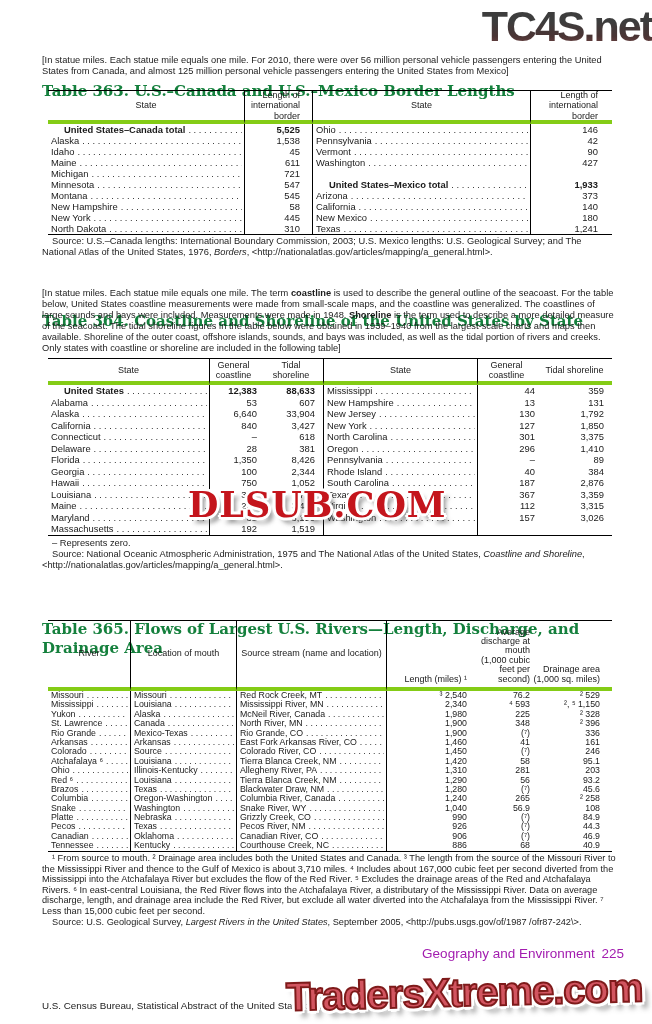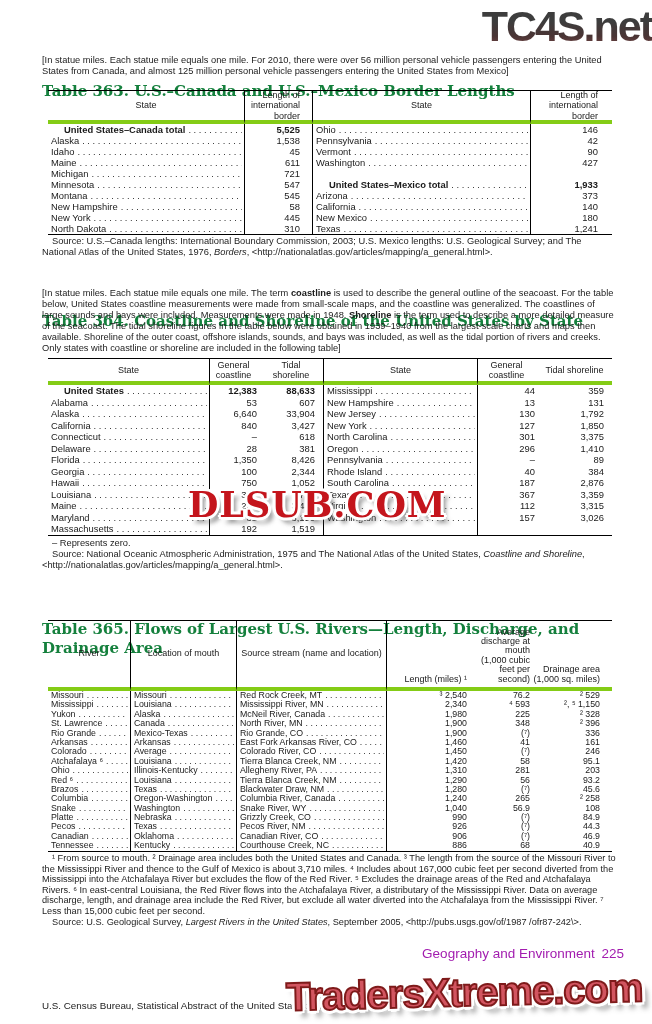--- a/index.html
+++ b/index.html
@@ -436,21 +436,21 @@
         <span class="dots"></span>
       </div>
       <div class="cell c4 num">1,460</div>
       <div class="cell c5 num">41</div>
       <div class="cell c6 num">161</div>
       <div class="cell c1 br">
         <span class="lbl">Colorado</span>
         <span class="dots"></span>
       </div>
       <div class="cell c2 br">
-        <span class="lbl">Average</span>
+        <span class="lbl">Source</span>
         <span class="dots"></span>
       </div>
       <div class="cell c3 br">
         <span class="lbl">Colorado River, CO</span>
         <span class="dots"></span>
       </div>
       <div class="cell c4 num">1,450</div>
       <div class="cell c5 num">(⁷)</div>
       <div class="cell c6 num">246</div>
       <div class="cell c1 br">

